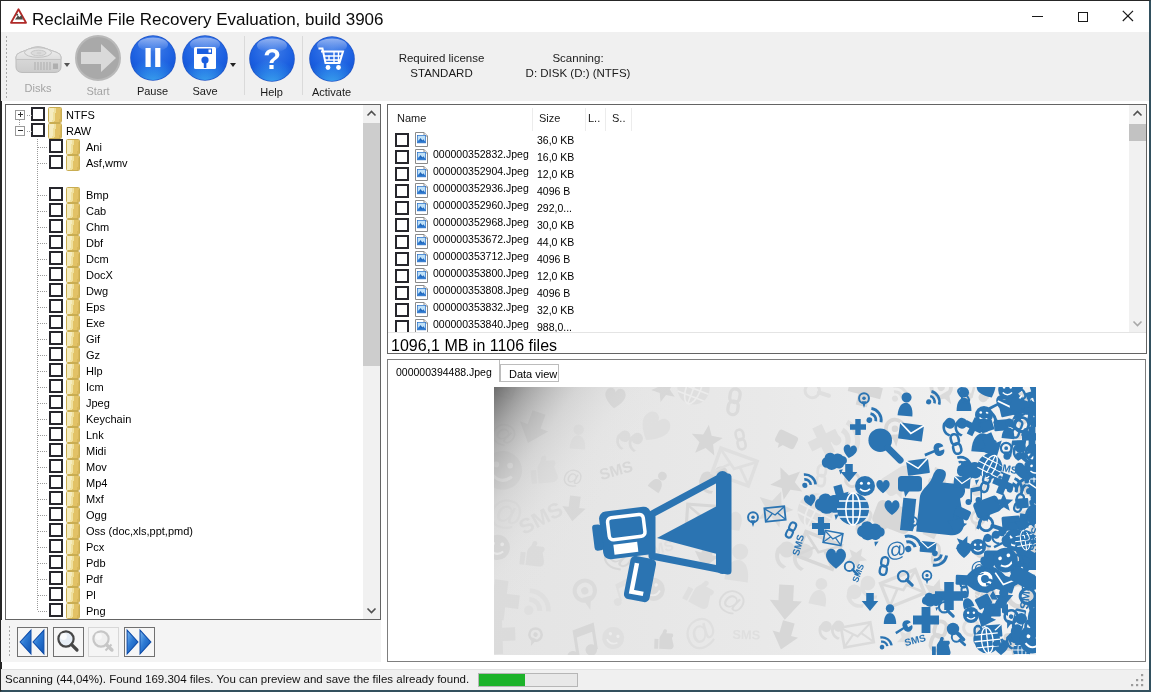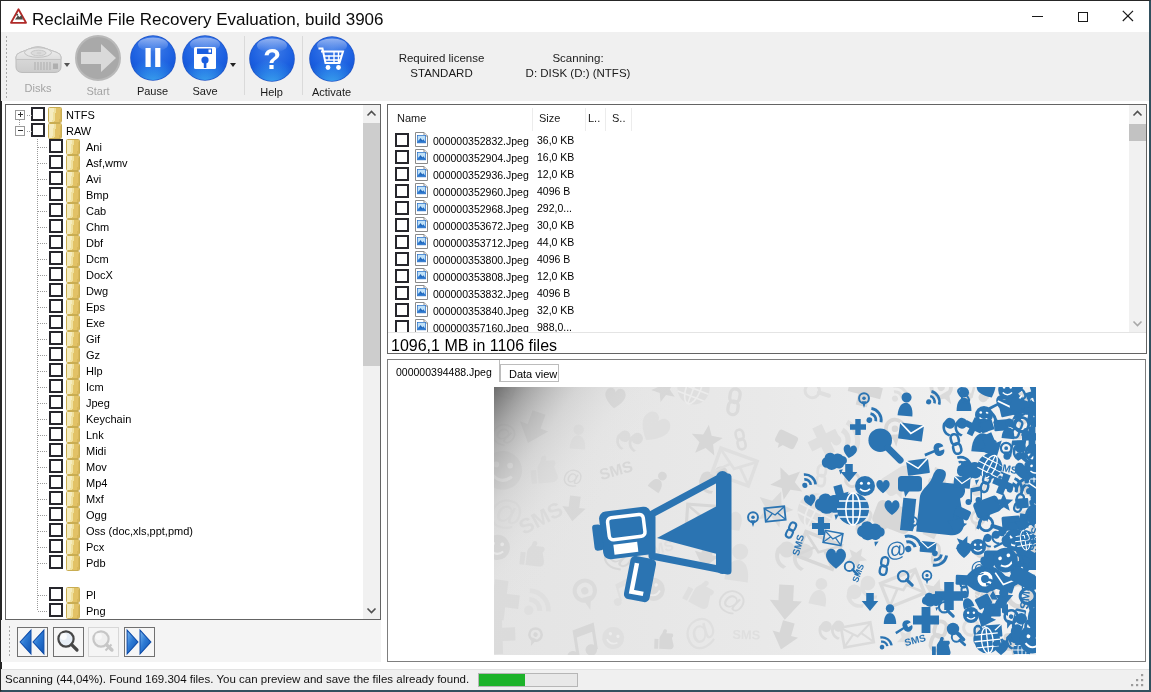--- a/index.html
+++ b/index.html
@@ -36,21 +36,21 @@
 
 .sbar { position:absolute; background:#f1f1f1; }
 .sarrow { position:absolute; width:17px; height:17px; background:#f1f1f1; }
 .sthumb { position:absolute; width:17px; background:#cdcdcd; }
 
 .lhead { position:absolute; top:7px; font-size:11px; color:#1a1a1a; }
 .lsep { position:absolute; top:3px; height:23px; width:1px; background:#ececec; }
 .frow { position:absolute; height:17px; width:720px; }
 .fcb { position:absolute; left:6.5px; top:1px; width:14px; height:14px; border:2px solid #26262c; background:#fff; }
 .ficon { position:absolute; left:27px; top:0.5px; width:13px; height:15px; }
-.fname { position:absolute; left:45px; top:3px; font-size:10.5px; color:#000; }
+.fname { position:absolute; left:45px; top:16px; font-size:10.5px; color:#000; }
 .fsize { position:absolute; left:149px; top:2px; font-size:10.5px; color:#000; }
 
 .tab1 { position:absolute; left:0; top:0; width:112px; height:22px; background:#fff; border-right:1px solid #bcbcbc; font-size:10.5px; color:#000; padding:6px 0 0 8px; white-space:nowrap; }
 .tab2 { position:absolute; left:112px; top:4px; width:59px; height:18px; background:#fff; border:1px solid #bcbcbc; font-size:11px; color:#000; padding:3px 0 0 8px; white-space:nowrap; }
 
 #status { position:absolute; left:1px; right:2px; top:669px; height:21px; background:#f0f0f0; border-top:1px solid #e2e2e2; }
 #status .stxt { position:absolute; left:4px; top:3px; font-size:11.5px; color:#111; }
 #pbar { position:absolute; left:477px; top:3px; width:100px; height:14px; background:#e8e8e8; border:1px solid #b6b6b6; }
 #pfill { position:absolute; left:0; top:0; width:46px; height:12px; background:#1db32a; }
 #rgrip { position:absolute; right:4px; top:3px; width:15px; height:15px; }
@@ -240,26 +240,20 @@
       <span class="fold" style="left:59.5px"></span>
       <span class="tlabel" style="left:80px">Ani</span>
       <span class="doth" style="left:32px;top:8px;width:9px"></span>
     </div>
     <div class="trow" style="top:49.5px">
       <span class="cb" style="left:43px"></span>
       <span class="fold" style="left:59.5px"></span>
       <span class="tlabel" style="left:80px">Asf,wmv</span>
       <span class="doth" style="left:32px;top:8px;width:9px"></span>
     </div>
-    <div class="trow" style="top:65.5px">
-      <span class="cb" style="left:43px"></span>
-      <span class="fold" style="left:59.5px"></span>
-      <span class="tlabel" style="left:80px">Avi</span>
-      <span class="doth" style="left:32px;top:8px;width:9px"></span>
-    </div>
     <div class="trow" style="top:81.5px">
       <span class="cb" style="left:43px"></span>
       <span class="fold" style="left:59.5px"></span>
       <span class="tlabel" style="left:80px">Bmp</span>
       <span class="doth" style="left:32px;top:8px;width:9px"></span>
     </div>
     <div class="trow" style="top:97.5px">
       <span class="cb" style="left:43px"></span>
       <span class="fold" style="left:59.5px"></span>
       <span class="tlabel" style="left:80px">Cab</span>
@@ -388,20 +382,26 @@
     <div class="trow" style="top:449.5px">
       <span class="cb" style="left:43px"></span>
       <span class="fold" style="left:59.5px"></span>
       <span class="tlabel" style="left:80px">Pdb</span>
       <span class="doth" style="left:32px;top:8px;width:9px"></span>
     </div>
     <div class="trow" style="top:433.5px">
       <span class="cb" style="left:43px"></span>
       <span class="fold" style="left:59.5px"></span>
       <span class="tlabel" style="left:80px">Pcx</span>
+      <span class="doth" style="left:32px;top:8px;width:9px"></span>
+    </div>
+    <div class="trow" style="top:465.5px">
+      <span class="cb" style="left:43px"></span>
+      <span class="fold" style="left:59.5px"></span>
+      <span class="tlabel" style="left:80px">Pdf</span>
       <span class="doth" style="left:32px;top:8px;width:9px"></span>
     </div>
     <div class="trow" style="top:481.5px">
       <span class="cb" style="left:43px"></span>
       <span class="fold" style="left:59.5px"></span>
       <span class="tlabel" style="left:80px">Pl</span>
       <span class="doth" style="left:32px;top:8px;width:9px"></span>
     </div>
     <div class="trow" style="top:497.5px">
       <span class="cb" style="left:43px"></span>

